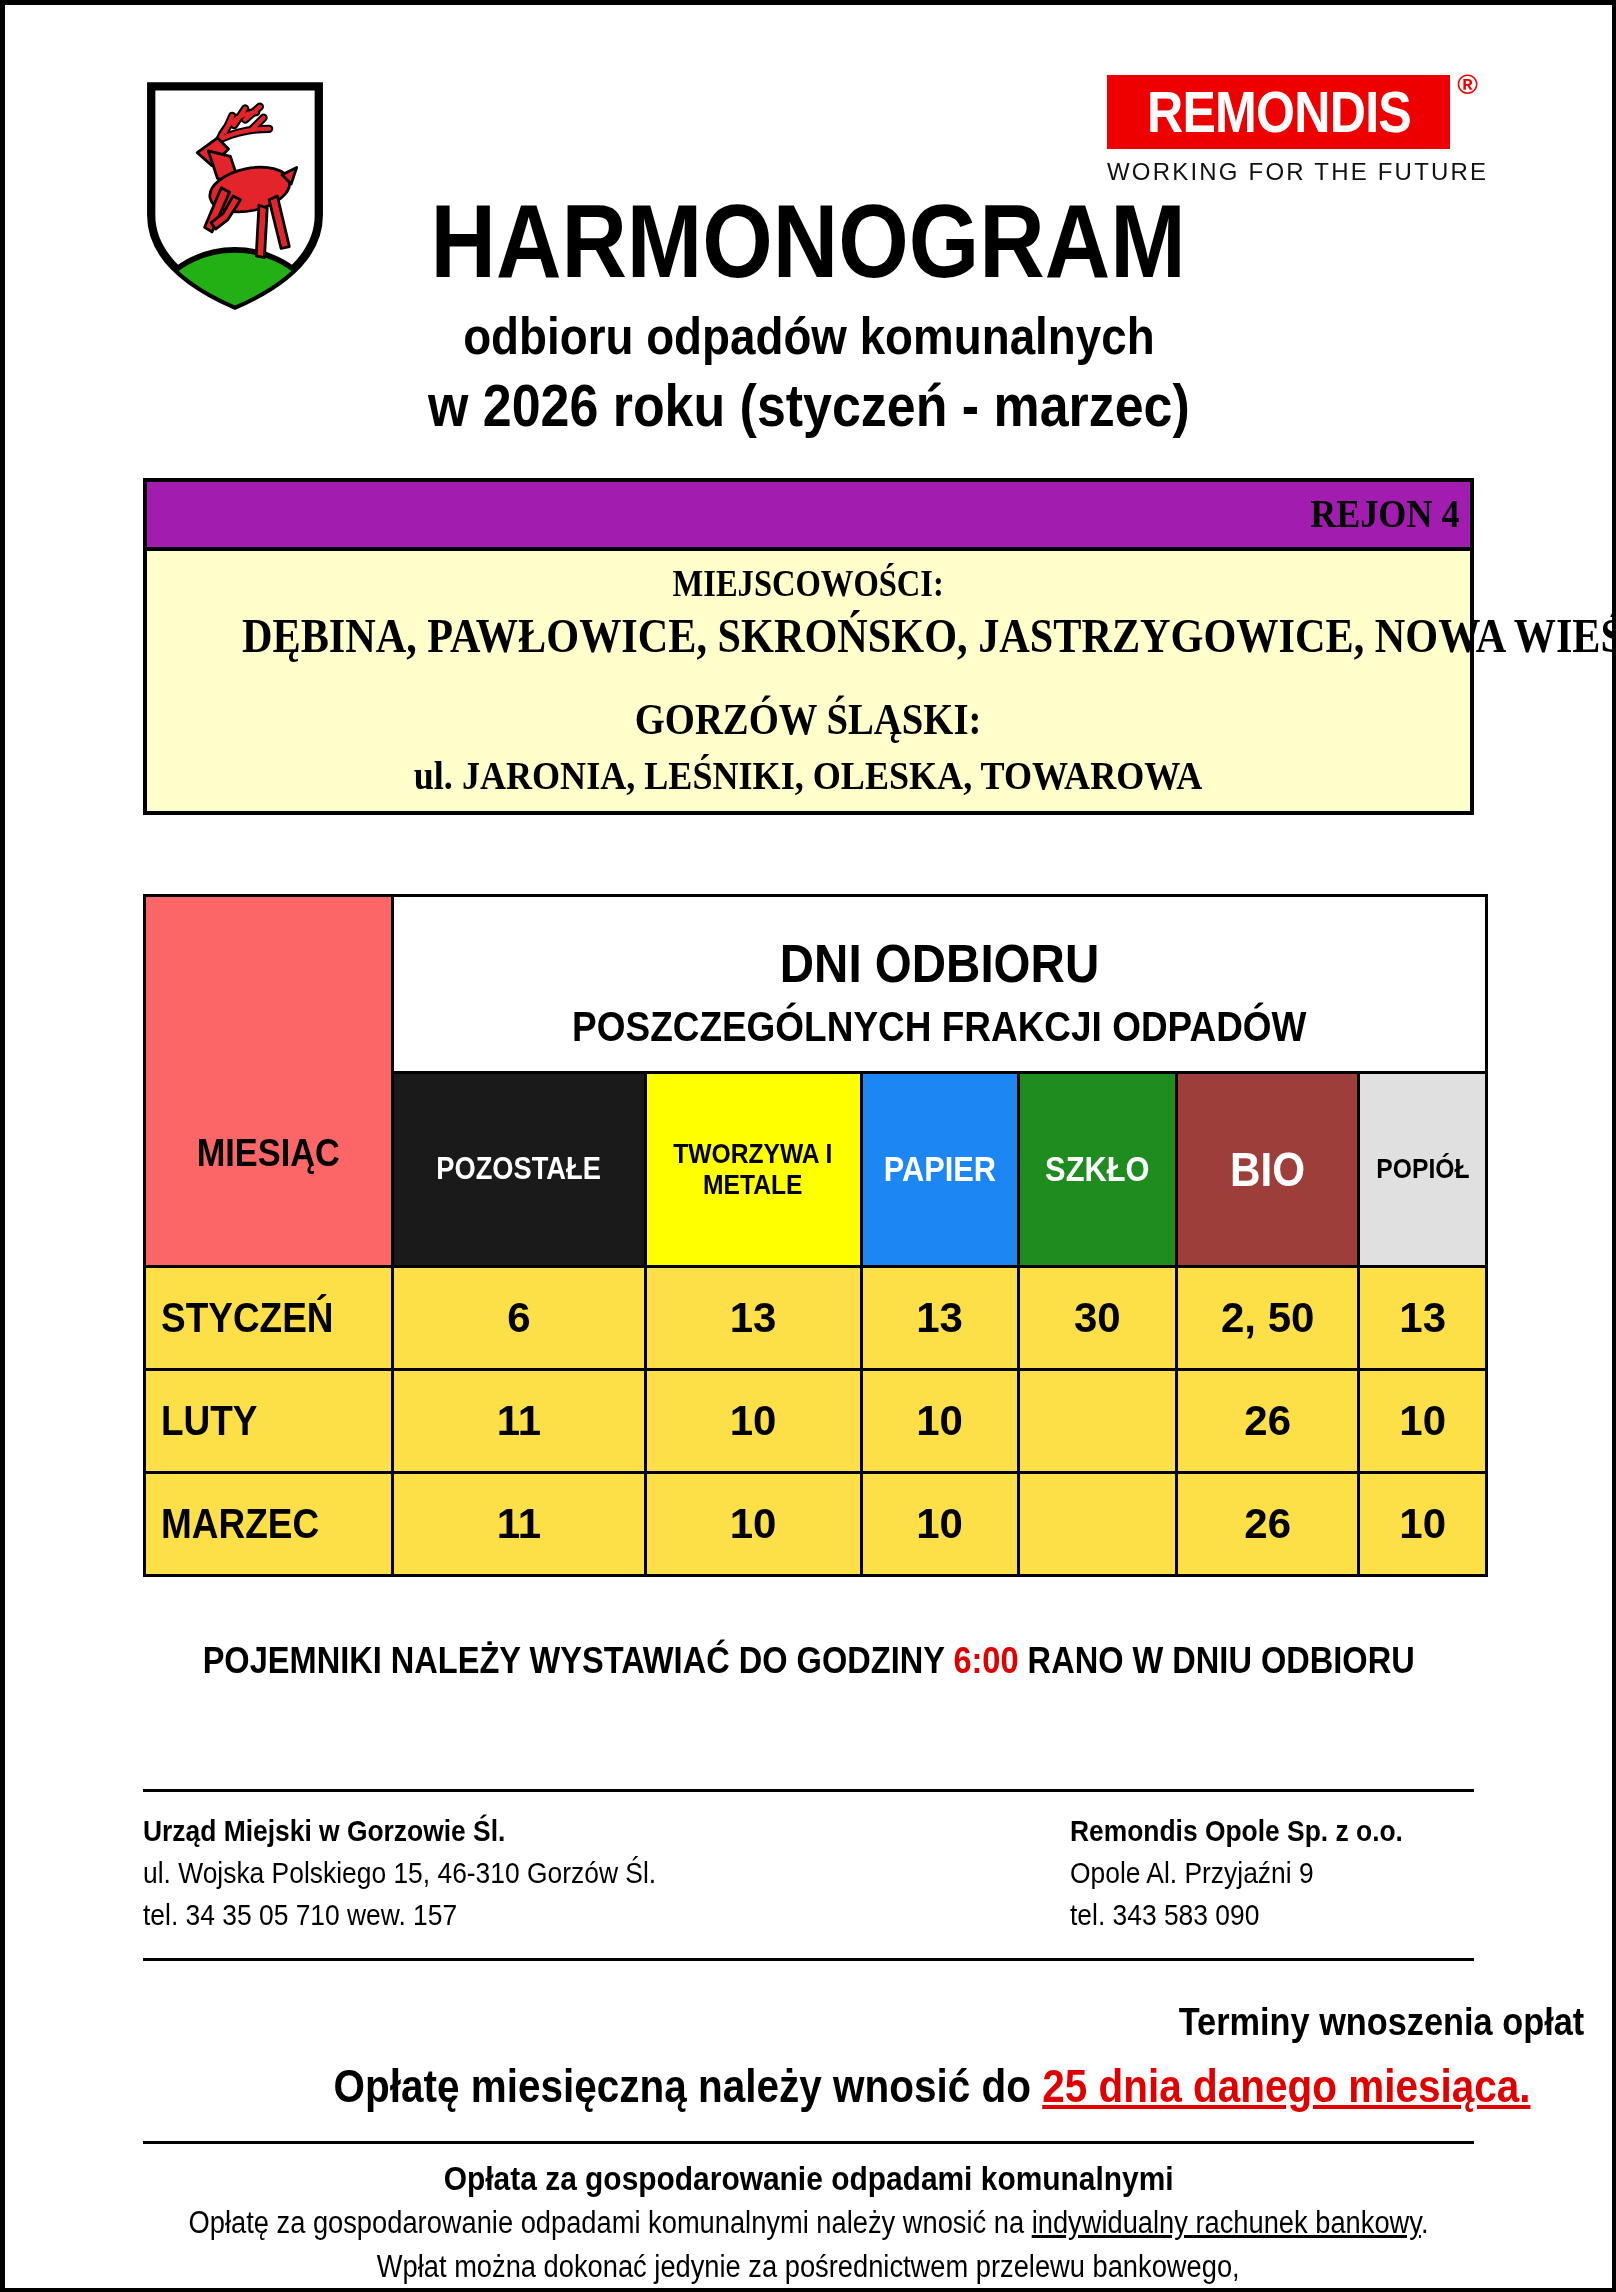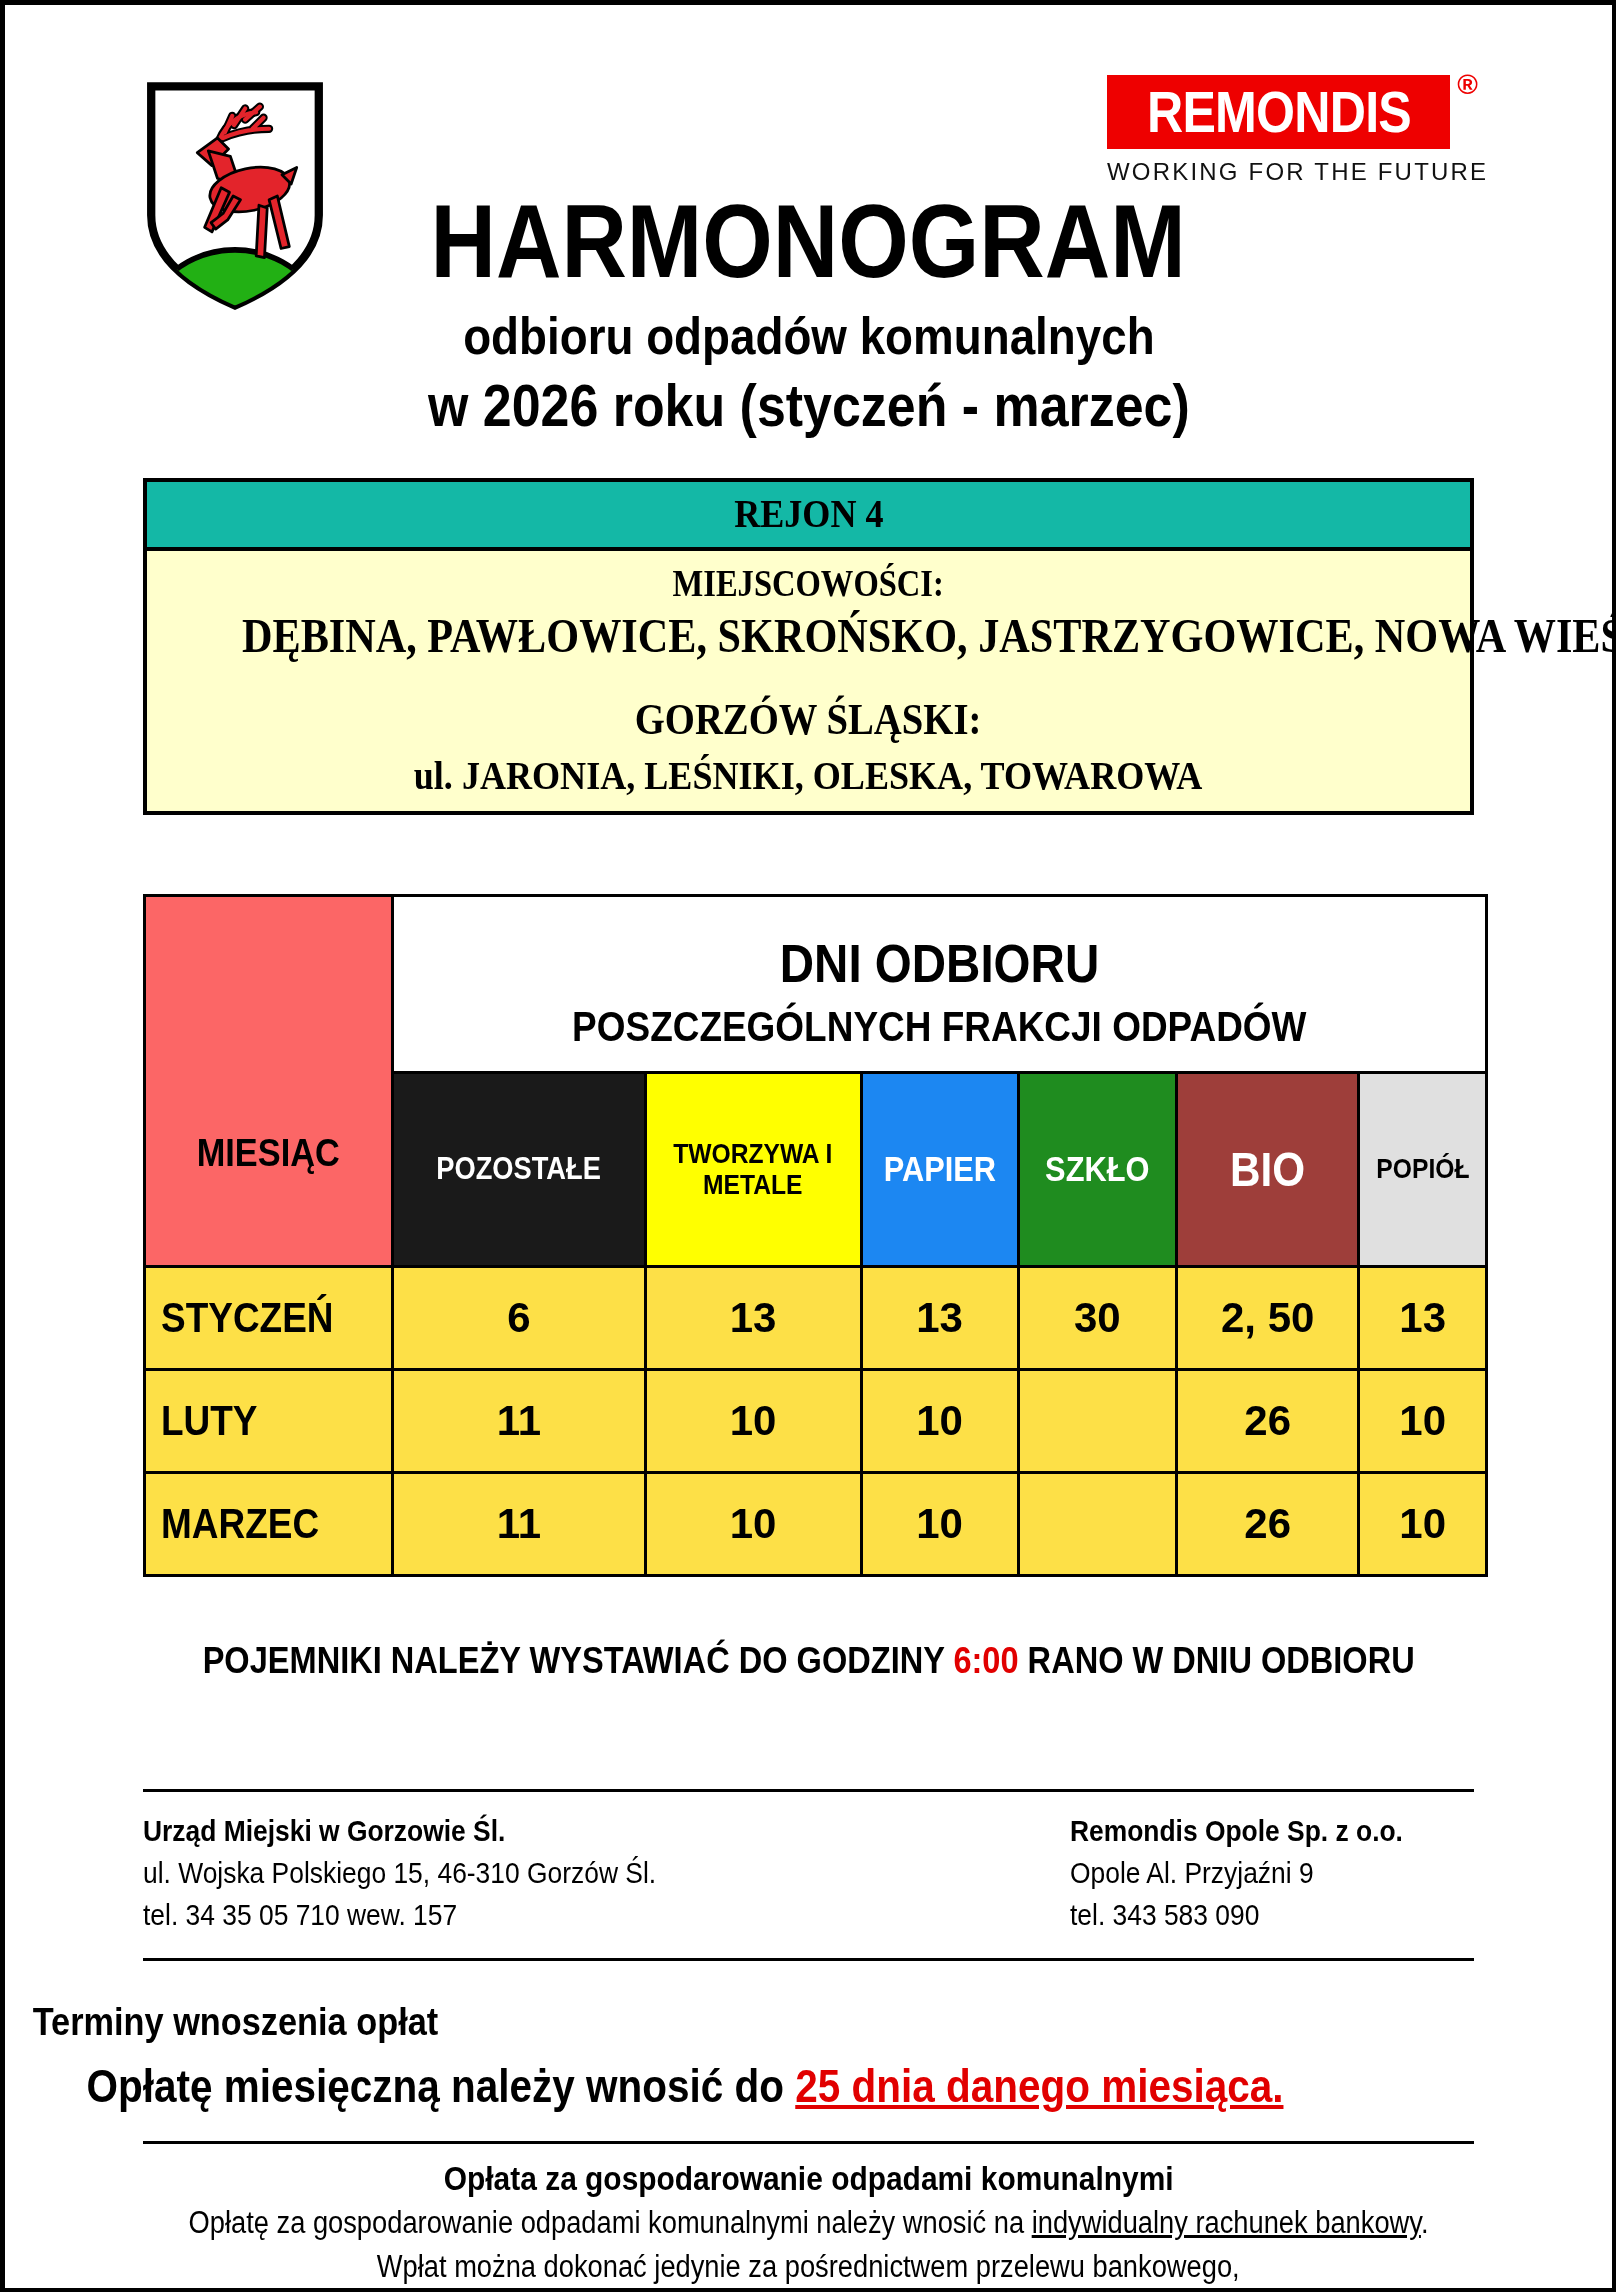--- a/index.html
+++ b/index.html
@@ -25,21 +25,21 @@
 
   .remondis { position:absolute; top:70px; right:140px; width:365px; text-align:left; }
   .rem-box { position:relative; display:inline-block; background:#ee0000; color:#fff;
              width:343px; height:74px; line-height:74px; text-align:center; }
   .rem-name { font-size:57px; font-weight:bold; letter-spacing:-0.9px; white-space:nowrap; }
   .rem-reg { position:absolute; top:-3.7px; right:-28px; color:#ee0000; font-size:28px; font-weight:bold; line-height:1; }
   .rem-tagline { margin-top:9.2px; font-size:24px; letter-spacing:2.2px; color:#111; white-space:nowrap; }
 
   
   .region-wrap { margin:48px 138px 0; border:4.6px solid #000; }
-  .region-banner { background:#14b8a6; border-bottom:4.6px solid #000; text-align:center; padding:7.4px 0 9.2px; }
+  .region-banner { background:#a21caf; border-bottom:4.6px solid #000; text-align:right; padding:7.4px 0 9.2px; }
   .region-banner .cond-serif { font-size:41px; font-weight:bold; }
   .region-box { background:#ffffcc; text-align:center; padding:11px 0 12px; }
   .loc-label   { font-size:37px; font-weight:bold; }
   .loc-line    { font-size:48px; font-weight:bold; margin-top:3.7px; white-space:nowrap; }
   .city-label  { font-size:44px; font-weight:bold; margin-top:31px; }
   .street-line { font-size:41px; font-weight:bold; margin-top:5.5px; white-space:nowrap; }
 
   
   .schedule { margin:79px 138px 0; width:1345px; border-collapse:collapse; table-layout:fixed; }
   .schedule td { border:3.7px solid #000; }
@@ -63,21 +63,21 @@
   .note .red { color:#e10000; }
 
   
   .contacts { margin:107px 138px 0; border-top:3.7px solid #000; border-bottom:3.7px solid #000;
               padding:18.5px 0 22px; display:flex; justify-content:space-between; }
   .contact { font-size:30px; line-height:1.4; }
   .contact .cname { font-weight:bold; }
   .contact.right { width:404px; }
 
   
-  .pay { margin-top:39px; text-align:left; }
+  .pay { margin-top:39px; text-align:right; }
   .pay-h  { font-size:39px; font-weight:bold; }
   .pay-l  { font-size:46px; font-weight:bold; margin-top:14.8px; white-space:nowrap; }
   .pay-l .red-u { color:#e10000; text-decoration:underline; }
 
   .divider { margin:28px 138px 0; border-bottom:3.7px solid #000; }
 
   
   .fees { margin-top:14.8px; text-align:center; }
   .fees-h { font-size:34px; font-weight:bold; }
   .fees-l { font-size:31px; margin-top:7.4px; white-space:nowrap; }

